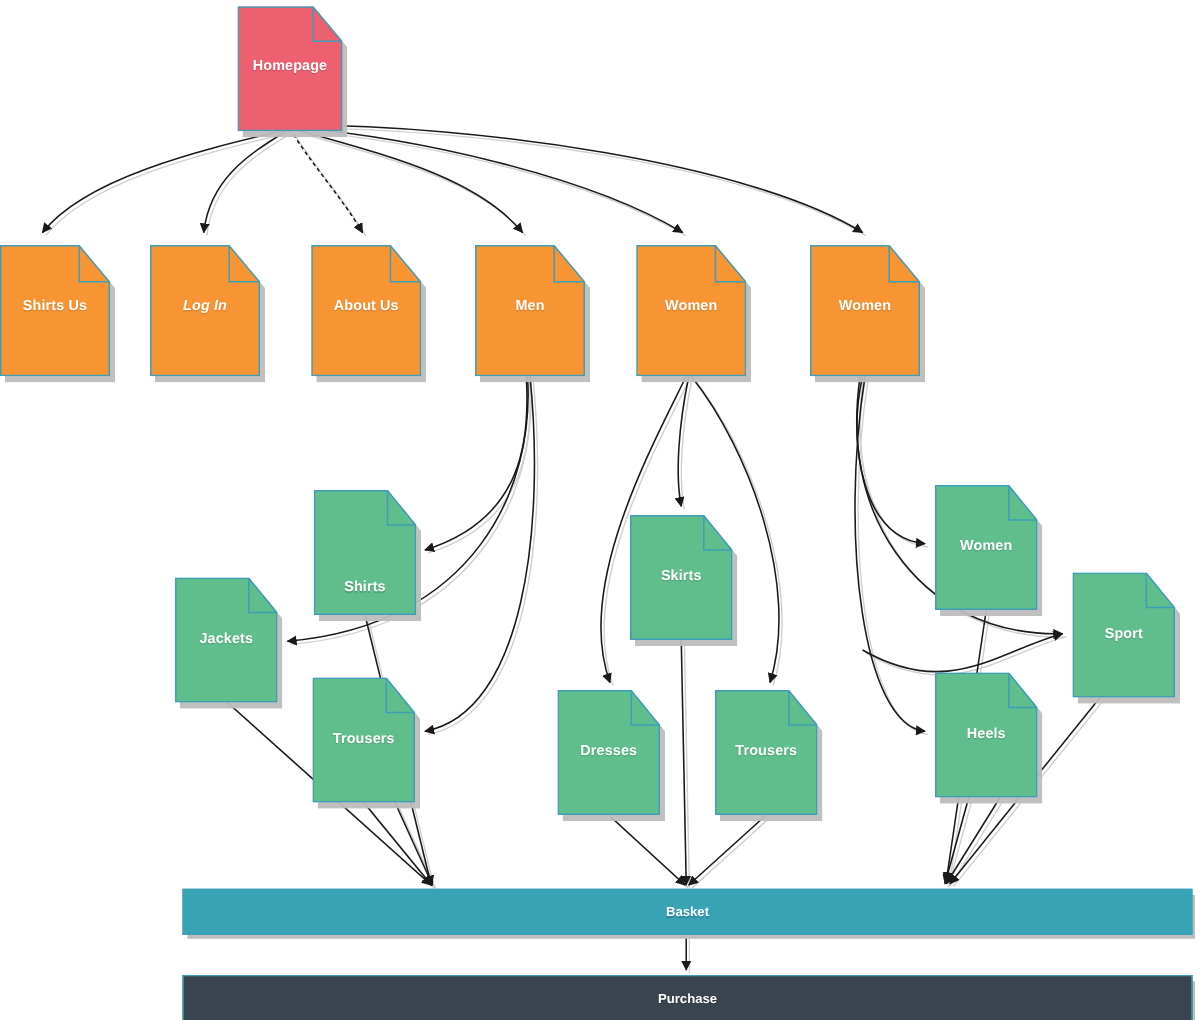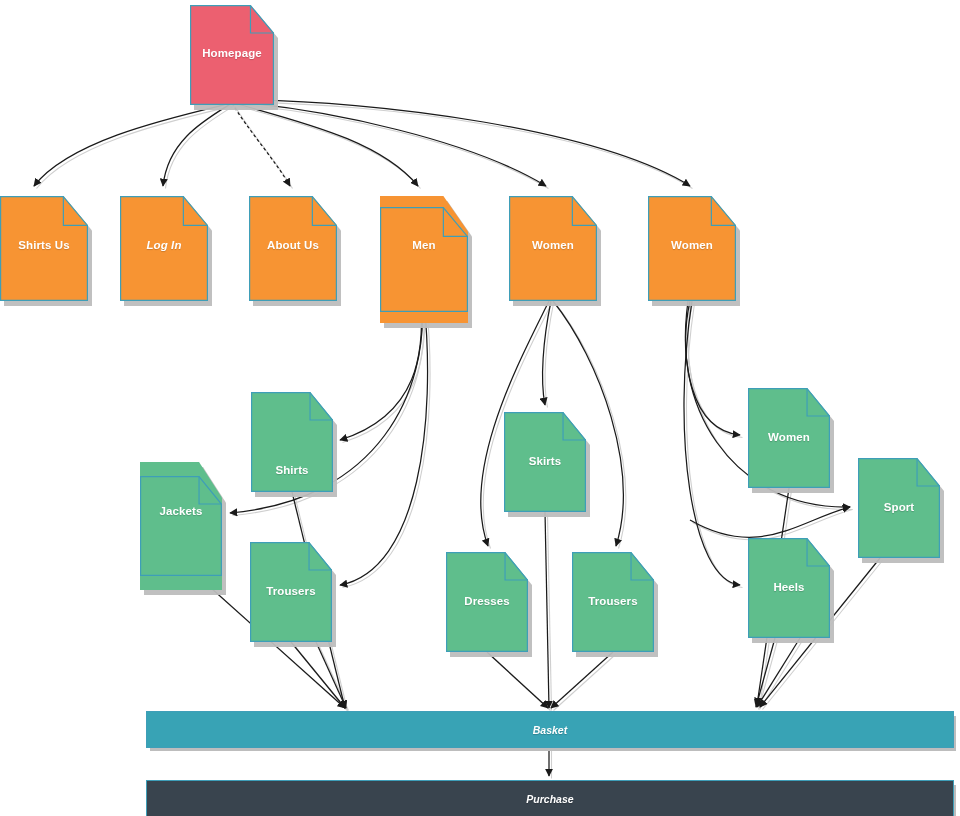--- a/index.html
+++ b/index.html
@@ -23,21 +23,21 @@
                font-size:11.5px;line-height:13px;}
 
   .node.red   .body{background:#ec6070;}
   .node.orange .body{background:#f79433;}
   .node.green .body{background:#5fbe8c;}
 
   
   .bar{position:absolute;box-sizing:border-box;}
   .bar .shadow{position:absolute;left:4px;top:5px;width:100%;height:100%;background:#bdbdbd;}
   .bar .body{position:absolute;left:0;top:0;width:100%;height:100%;
-             border:1px solid #3e9eb8;display:flex;align-items:center;justify-content:center;font-style:italic;}
+             border:1px solid #3e9eb8;display:flex;align-items:center;justify-content:center;}
   .bar .label{color:#fff;font-weight:bold;font-size:10.5px;
               text-shadow:0 1px 1px rgba(0,0,0,.2);}
   .bar.teal .body{background:#38a3b5;}
   .bar.dark .body{background:#39444e;}
 </style>
 </head>
 <body>
 
 <div id="stage">
 
@@ -139,21 +139,21 @@
       </div>
       <div class="node orange" style="left: 249px; top: 196px; width: 88px; height: 105px;">
         <div class="shadow"></div>
         <div class="body"></div>
         <svg class="edge" viewBox="0 0 88 105">
           <path d="M 0.6 0.6 L 63.36 0.6 L 87.4 29.400000000000002 L 87.4 104.4 L 0.6 104.4 Z" fill="none" stroke="#3e9eb8" stroke-width="1.2"></path>
           <path d="M 63.36 0.6 L 63.36 29.400000000000002 L 87.4 29.400000000000002" fill="none" stroke="#3e9eb8" stroke-width="1.2"></path>
         </svg>
         <div class="label" style="top: 43px;">About Us</div>
       </div>
-      <div class="node orange" style="left: 380px; top: 196px; width: 88px; height: 127px;">
+      <div class="node orange" style="left: 380px; top: 196px; width: 88px; height: 105px;">
         <div class="shadow"></div>
         <div class="body"></div>
         <svg class="edge" viewBox="0 0 88 105">
           <path d="M 0.6 0.6 L 63.36 0.6 L 87.4 29.400000000000002 L 87.4 104.4 L 0.6 104.4 Z" fill="none" stroke="#3e9eb8" stroke-width="1.2"></path>
           <path d="M 63.36 0.6 L 63.36 29.400000000000002 L 87.4 29.400000000000002" fill="none" stroke="#3e9eb8" stroke-width="1.2"></path>
         </svg>
         <div class="label" style="top: 43px;">Men</div>
       </div>
       <div class="node orange" style="left: 509px; top: 196px; width: 88px; height: 105px;">
         <div class="shadow"></div>
@@ -175,21 +175,21 @@
       </div>
       <div class="node green" style="left: 251px; top: 392px; width: 82px; height: 100px;">
         <div class="shadow"></div>
         <div class="body"></div>
         <svg class="edge" viewBox="0 0 82 100">
           <path d="M 0.6 0.6 L 59.04 0.6 L 81.4 28.000000000000004 L 81.4 99.4 L 0.6 99.4 Z" fill="none" stroke="#3e9eb8" stroke-width="1.2"></path>
           <path d="M 59.04 0.6 L 59.04 28.000000000000004 L 81.4 28.000000000000004" fill="none" stroke="#3e9eb8" stroke-width="1.2"></path>
         </svg>
         <div class="label" style="top: 28px; margin-top: 44px;">Shirts</div>
       </div>
-      <div class="node green" style="left: 140px; top: 462px; width: 82px; height: 128px; border-radius: 20px;">
+      <div class="node green" style="left: 140px; top: 462px; width: 82px; height: 100px; border-radius: 20px;">
         <div class="shadow"></div>
         <div class="body"></div>
         <svg class="edge" viewBox="0 0 82 100">
           <path d="M 0.6 0.6 L 59.04 0.6 L 81.4 28.000000000000004 L 81.4 99.4 L 0.6 99.4 Z" fill="none" stroke="#3e9eb8" stroke-width="1.2"></path>
           <path d="M 59.04 0.6 L 59.04 28.000000000000004 L 81.4 28.000000000000004" fill="none" stroke="#3e9eb8" stroke-width="1.2"></path>
         </svg>
         <div class="label" style="top: 43px;">Jackets</div>
       </div>
       <div class="node green" style="left: 250px; top: 542px; width: 82px; height: 100px;">
         <div class="shadow"></div>

